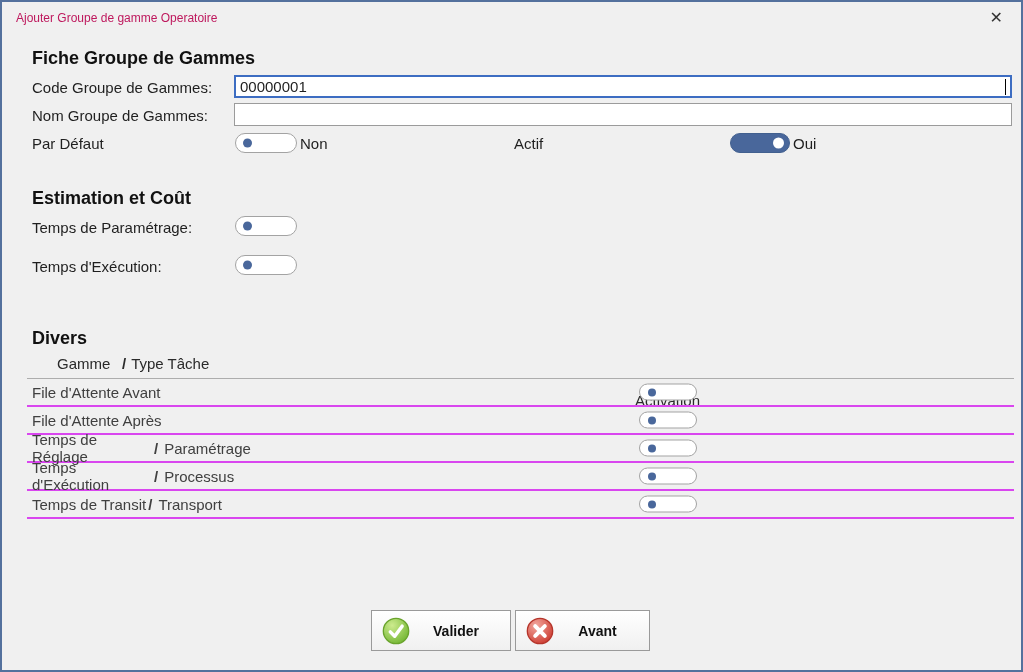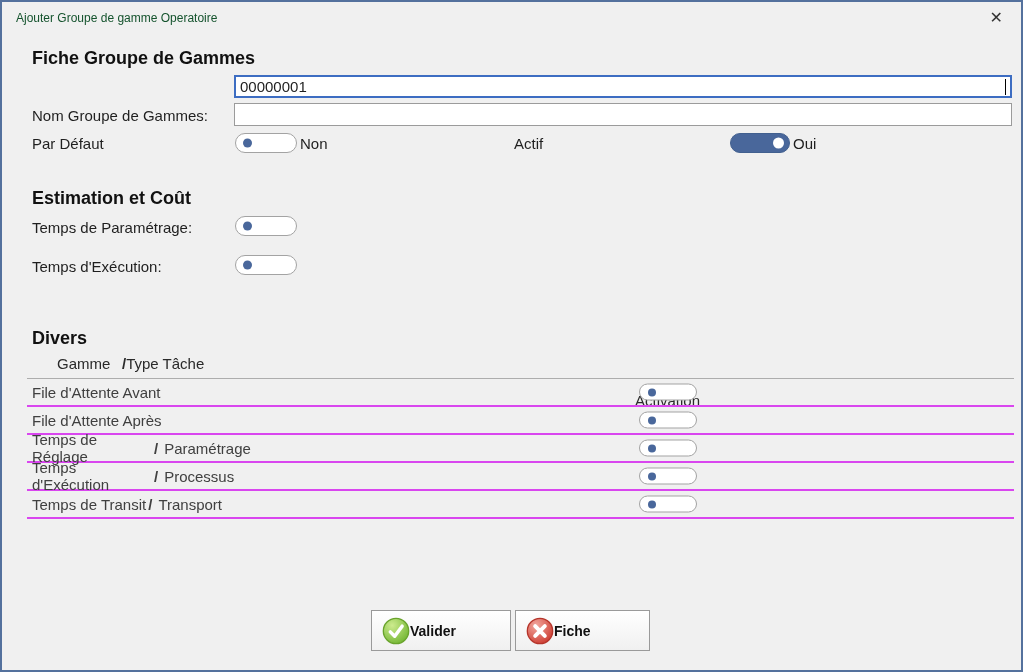--- a/index.html
+++ b/index.html
@@ -3,21 +3,21 @@
 <meta charset="utf-8">
 <style>
   * { margin:0; padding:0; box-sizing:border-box; }
   html,body { width:1023px; height:672px; background:#e8e8e8; font-family:"Liberation Sans", sans-serif; }
   .window {
     position:relative; width:1023px; height:672px;
     background:#f0f0f0; border:2px solid #54719d; overflow:hidden;
     color:#1f1f1f;
   }
   .titlebar { position:absolute; left:0; top:0; width:100%; height:32px; }
-  .window-title { position:absolute; left:14px; top:9px; font-size:12px; color:#14532d; }
+  .window-title { position:absolute; left:14px; top:9px; font-size:12px; color:#be185d; }
   .close-x { position:absolute; right:18px; top:6px; font-size:16px; color:#333; cursor:pointer; line-height:20px; }
 
   .h-section { position:absolute; left:30px; font-size:18px; font-weight:bold; color:#111;text-align:center; }
   .lbl { position:absolute; font-size:15px; color:#1f1f1f; }
 
   .field { position:absolute; left:232px; width:778px; height:23px; background:#fff; font-size:15px; }
   .field-focused { border:2px solid #3d6dc2; padding:0 4px; display:flex; align-items:center;justify-content:space-between; }
   .field-normal  { border:1px solid #9b9b9b; padding:0 4px; font-family:"Liberation Sans", sans-serif; }
   .caret { display:inline-block; width:1px; height:16px; background:#000; margin-left:5px; }
 
@@ -35,53 +35,54 @@
   }
   .toggle.big { width:62px; height:20px; }
   .toggle.small { width:58px; height:17px; }
   .toggle.small.off::before { left:8px; width:8px; height:8px; }
 
   
   .tbl-header { position:absolute; left:25px; width:987px; height:24px; top:353px;
     border-bottom:1px solid #adadad; font-size:15px; color:#2a2a2a; }
   .tbl-header .col1 { display:inline-block; margin-left:30px; width:65px; }
   .tbl-header .sep { font-weight:bold; }
-  .tbl-header .col2 { }
+  .tbl-header .col2 { margin-left:5px; }
   .tbl-header .col-act { position:absolute; left:608px; top:0;margin-top:37px; }
 
   .tbl-row { position:absolute; left:25px; width:987px; height:28px;
     border-bottom:2px solid #d946ef; display:flex; align-items:center;
     font-size:15px; color:#404040; }
   .tbl-row .name { padding-left:5px; }
   .tbl-row .name.tabbed { display:inline-block; width:125px; padding-left:5px; }
   .tbl-row .sep { font-weight:bold; margin:0 2px; }
   .tbl-row .type { margin-left:4px; }
   .tbl-row .toggle { left:612px; top:50%; transform:translateY(-50%); }
 
   
   .btn { position:absolute; top:608px; height:41px; background:linear-gradient(#ffffff,#f0f0f0);
     border:1px solid #9a9a9a; display:flex; align-items:center; cursor:pointer; }
   .btn .ico { margin-left:10px; width:28px; height:28px; flex:0 0 28px; }
-  .btn .btn-label { flex:1; text-align:left; font-size:14px; font-weight:bold; color:#111;
+  .btn .btn-label { flex:1; text-align:center; font-size:14px; font-weight:bold; color:#111;
     padding-right:8px; }
   .btn-valider { left:369px; width:140px; }
   .btn-fermer  { left:513px; width:135px; }
 </style>
 </head>
 <body>
 
 <div class="window">
 
   <div class="titlebar">
     <span class="window-title">Ajouter Groupe de gamme Operatoire</span>
     <span class="close-x">✕</span>
   </div>
 
   <div class="h-section" style="top:46px;">Fiche Groupe de Gammes</div>
 
+  <span class="lbl" style="left:30px; top:77px;">Code Groupe de Gammes:</span>
   <div class="field field-focused" style="top:73px;">
     <span>00000001</span>
       <span class="caret"></span>
   </div>
 
   <span class="lbl" style="left:30px; top:105px;">Nom Groupe de Gammes:</span>
   <input class="field field-normal" style="top: 101px;" value="">
 
   <span class="lbl" style="left:30px; top:133px;">Par Défaut</span>
   <div class="toggle big off" style="left:233px; top:131px;"></div>
@@ -155,16 +156,16 @@
     <svg class="ico" viewBox="0 0 32 32">
       <defs>
         <radialGradient id="gRed" cx="35%" cy="28%" r="80%">
           <stop offset="0%" stop-color="#f2a79e"></stop>
           <stop offset="100%" stop-color="#cc3a2f"></stop>
         </radialGradient>
       </defs>
       <circle cx="16" cy="16" r="14.5" fill="url(#gRed)" stroke="#b5352b" stroke-width="1.5"></circle>
       <path d="M10.5 10.5 L21.5 21.5 M21.5 10.5 L10.5 21.5" stroke="#ffffff" stroke-width="4.5" fill="none" stroke-linecap="round"></path>
     </svg>
-    <span class="btn-label">Fiche</span>
+    <span class="btn-label">Avant</span>
   </div>
 
 </div>
 
 </body></html>

